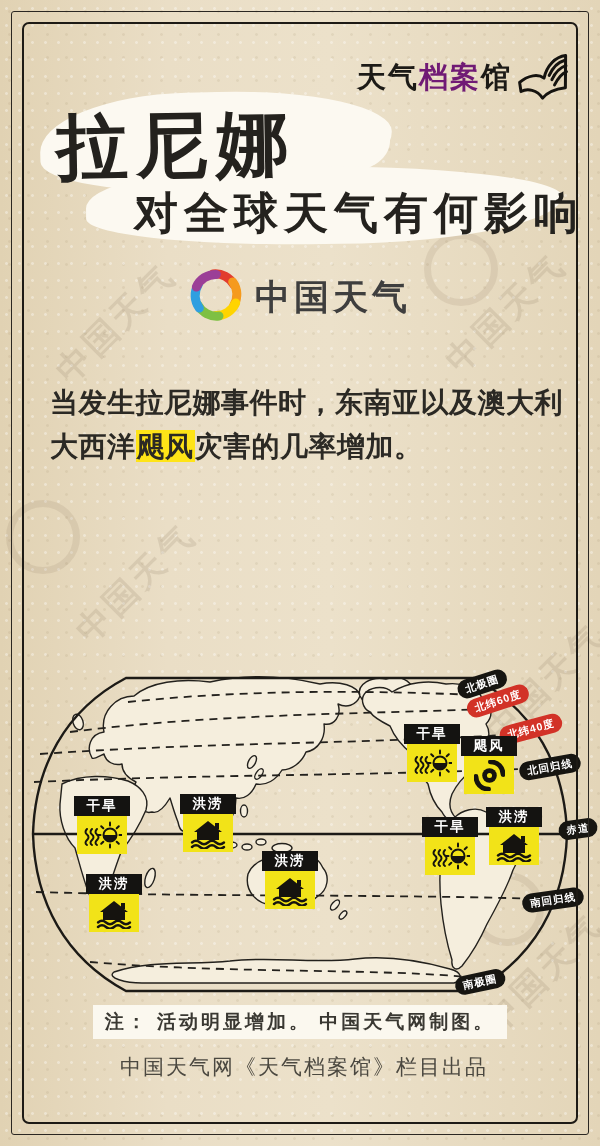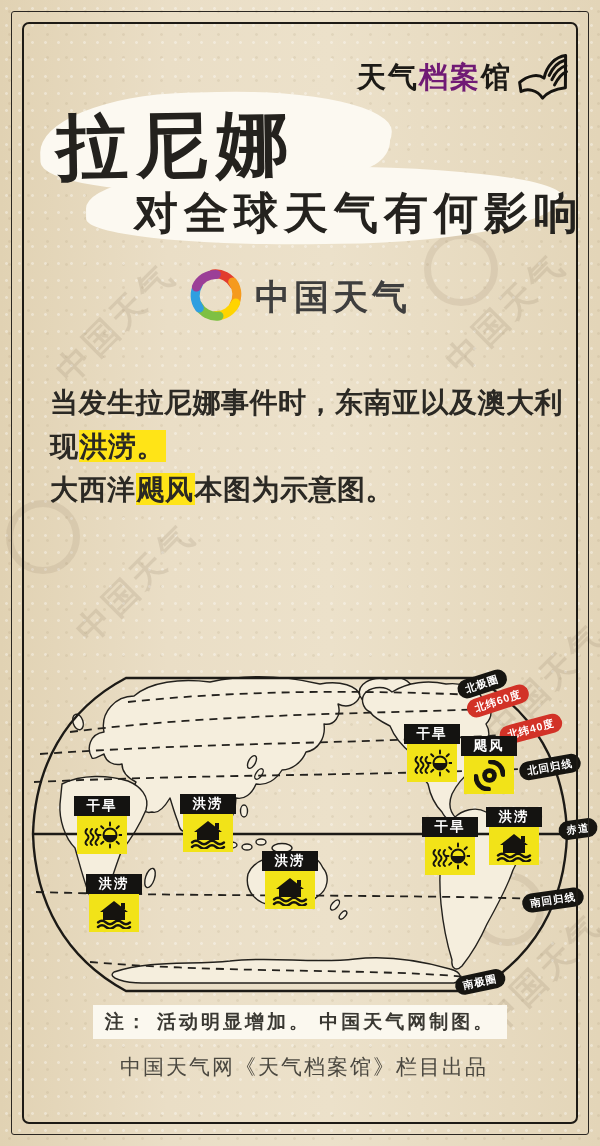--- a/index.html
+++ b/index.html
@@ -106,22 +106,21 @@
         <path d="M -3 -21 A 21 21 0 0 1 18 -10" stroke="#2f9fe0" transform="rotate(240)"></path>
         <path d="M -3 -21 A 21 21 0 0 1 18 -10" stroke="#9b3f97" transform="rotate(300)"></path>
       </g>
     </svg>
   </span>
   <span class="logo-text">中国天气</span>
 </div>
 
 <div class="body-text">
     <div class="body-line"><span>当发生拉尼娜事件时，东南亚以及澳大利</span></div>
-    <div class="body-line"><span>现</span><span class="hl">洪涝。</span></div>
-    <div class="body-line"><span>大西洋</span><span class="hl">飓风</span><span>本图为示意图。</span></div>
+    <div class="body-line"><span>大西洋</span><span class="hl">飓风</span><span>灾害的几率增加。</span></div>
   </div>
 
 <div class="map">
   <svg class="base" width="540" height="346" viewBox="0 0 540 346">
     <g fill="#f5eedd" stroke="#23211d" stroke-width="1.4" stroke-linejoin="round">
 
       <path d="M62 96 C56 86 60 72 74 70 C70 50 86 34 104 34 C120 20 150 16 180 20 C215 12 255 14 290 22 C310 18 328 24 330 34 C326 44 316 46 308 42 C312 54 304 64 294 62 C296 76 288 88 276 90 C272 100 262 108 252 108 C246 118 236 124 226 122 C222 132 214 138 206 136 C206 146 202 158 196 166 C192 172 186 170 186 162 C182 168 176 166 176 158 C172 150 170 142 172 136 C166 140 162 152 158 164 C154 172 150 170 148 160 C144 150 142 142 140 136 C134 146 128 152 122 150 C114 152 108 146 110 138 C104 134 102 126 106 120 C98 116 92 110 92 102 C84 104 76 100 74 92 C69 94 64 98 62 96 Z"></path>
 
       <path d="M32 122 C52 112 78 113 98 119 C110 124 120 134 116 148 C110 162 102 176 92 188 C86 202 82 218 76 232 C72 242 63 242 59 232 C53 216 49 200 45 186 C35 176 29 158 30 142 Z"></path>
 

